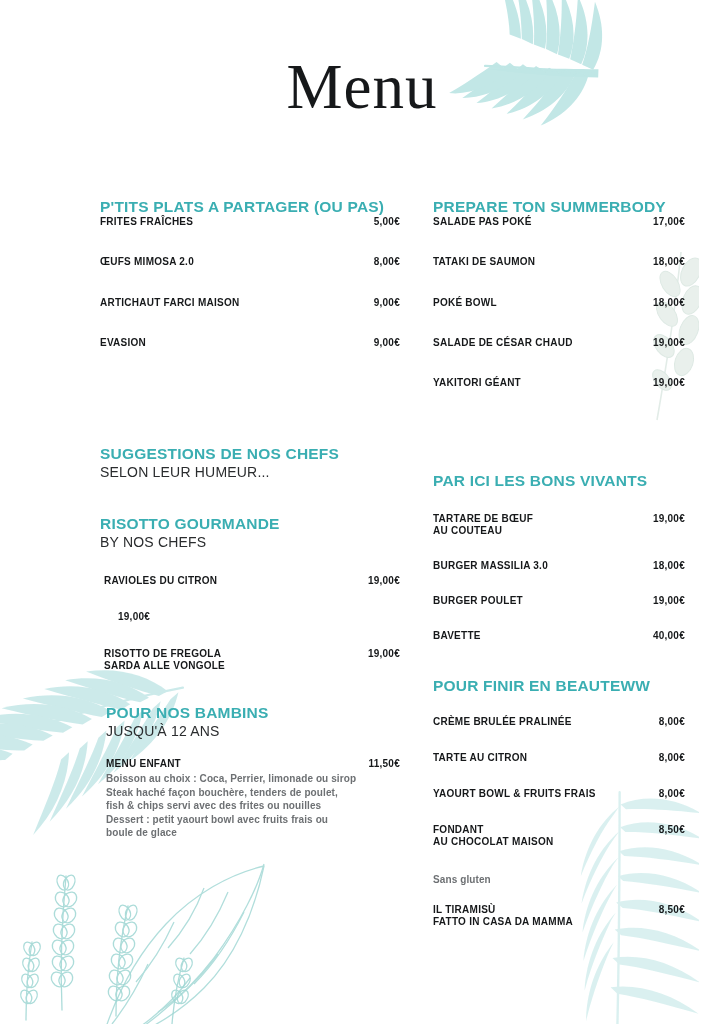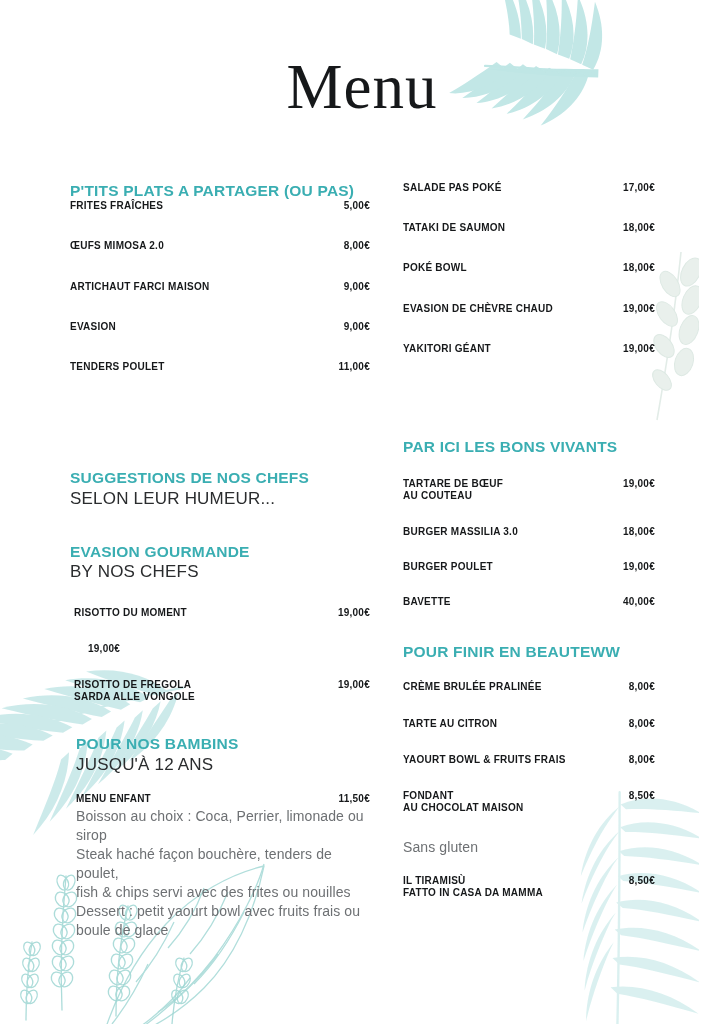--- a/index.html
+++ b/index.html
@@ -48,39 +48,40 @@
     font-family: "Liberation Serif", serif;
     font-size: 63px;
     font-weight: 400;
     color: #16181a;
     letter-spacing: 1px;
     line-height: 1;
   }
 
   .column {
     position: absolute;
-    top: 160px;
+    top: 176px;
+    margin-left: 30px;
   }
   #col-left  { left: 70px;  width: 300px; }
   #col-right { left: 403px; width: 252px; }
 
   .section { margin-bottom: 0; }
 
   .section-heading {
     color: #3aaeb2;
     font-size: 15.5px;
     font-weight: 700;
     letter-spacing: 0.2px;
     line-height: 1.18;
     margin: 0;
     white-space: nowrap;
   }
   .section-subheading {
     color: #2a2c2e;
-    font-size: 17px;
+    font-size: 14px;
     font-weight: 300;
     letter-spacing: 0.2px;
     line-height: 1.2;
     margin: 1px 0 0 0;
   }
 
   .items { margin: 0; padding: 0; list-style: none; }
 
   .item {
     display: flex;
@@ -89,22 +90,22 @@
     font-size: 10px;
     font-weight: 700;
     color: #16181a;
     letter-spacing: 0.25px;
     line-height: 1.22;
   }
   .item-name { white-space: pre-line; }
   .item-price { white-space: nowrap; }
 
   .item-note {
-    font-size: 14px;
-    font-weight: 400;
+    font-size: 10px;
+    font-weight: 700;
     color: #6d7073;
     letter-spacing: 0.1px;
     line-height: 1.35;
     margin-top: 2px;
     white-space: pre-line;
   }
 
   
   #sec-partager  { margin-top: 22px; }
   #sec-partager .item { margin-bottom: 28px; }
@@ -320,38 +321,34 @@
             <span class="item-price">8,00€</span>
           </li>
           <li class="item">
             <span class="item-name">ARTICHAUT FARCI MAISON</span>
             <span class="item-price">9,00€</span>
           </li>
           <li class="item">
             <span class="item-name">EVASION</span>
             <span class="item-price">9,00€</span>
           </li>
-          <li class="item">
-            <span class="item-name">TENDERS POULET</span>
-            <span class="item-price">11,00€</span>
-          </li>
         </ul>
       </div>
 
       <div class="section" id="sec-suggestions">
         <div class="section-heading">SUGGESTIONS DE NOS CHEFS</div>
         <div class="section-subheading">SELON LEUR HUMEUR...</div>
       </div>
 
       <div class="section" id="sec-evasion">
-        <div class="section-heading">EVASION GOURMANDE</div>
+        <div class="section-heading">RISOTTO GOURMANDE</div>
         <div class="section-subheading">BY NOS CHEFS</div>
         <ul class="items">
           <li class="item">
-            <span class="item-name">RISOTTO DU MOMENT</span>
+            <span class="item-name">RAVIOLES DU CITRON</span>
             <span class="item-price">19,00€</span>
           </li>
           <li class="item item-row-wide">
             <span class="item-price">19,00€</span>
           </li>
           <li class="item">
             <span class="item-name">RISOTTO DE FREGOLA
 SARDA ALLE VONGOLE</span>
             <span class="item-price">19,00€</span>
           </li>
@@ -374,35 +371,36 @@
 boule de glace</div>
           </li>
         </ul>
       </div>
 
     </div>
 
     <div class="column" id="col-right">
 
       <div class="section" id="sec-summerbody">
+        <div class="section-heading">PREPARE TON SUMMERBODY</div>
         <ul class="items">
           <li class="item">
             <span class="item-name">SALADE PAS POKÉ</span>
             <span class="item-price">17,00€</span>
           </li>
           <li class="item">
             <span class="item-name">TATAKI DE SAUMON</span>
             <span class="item-price">18,00€</span>
           </li>
           <li class="item">
             <span class="item-name">POKÉ BOWL</span>
             <span class="item-price">18,00€</span>
           </li>
           <li class="item">
-            <span class="item-name">EVASION DE CHÈVRE CHAUD</span>
+            <span class="item-name">SALADE DE CÉSAR CHAUD</span>
             <span class="item-price">19,00€</span>
           </li>
           <li class="item">
             <span class="item-name">YAKITORI GÉANT</span>
             <span class="item-price">19,00€</span>
           </li>
         </ul>
       </div>
 
       <div class="section" id="sec-vivants">

